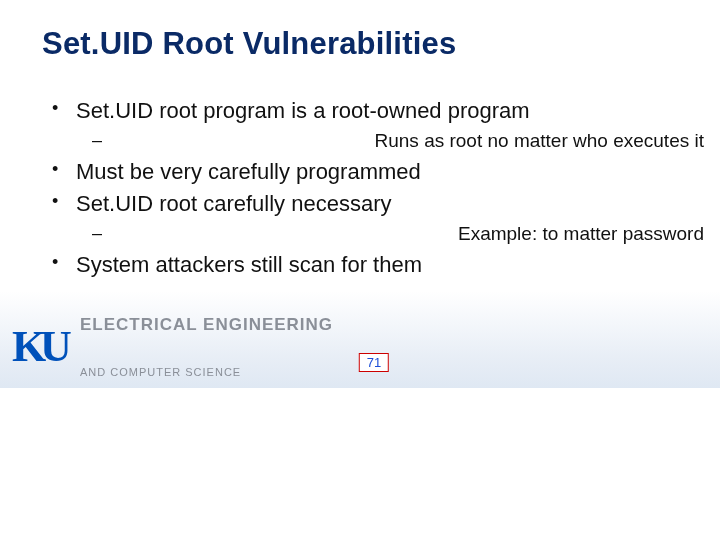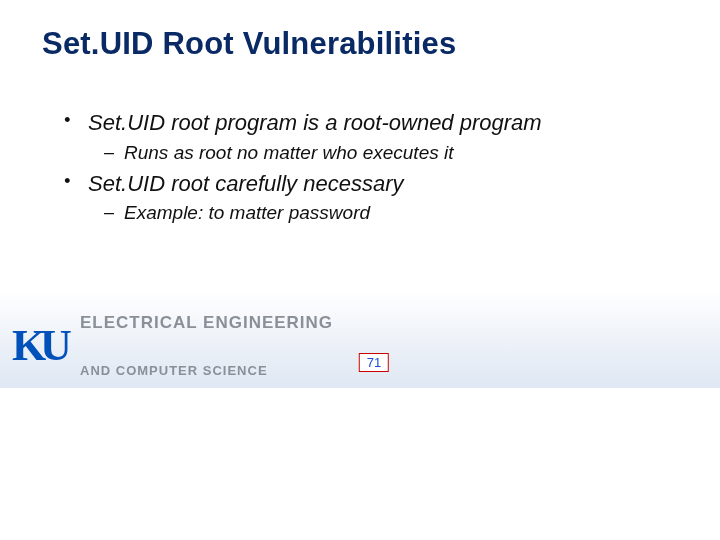--- a/index.html
+++ b/index.html
@@ -29,23 +29,22 @@
     letter-spacing: 0.2px;
   }
   .content {
     position: absolute;
     top: 94px;
     left: 42px;
     right: 40px;
   }
   ul.lvl1 {
     list-style: none;
-    margin: 16px;
+    margin: 4px;
     padding: 0;
-    font-style: italic;
   }
   ul.lvl1 > li {
     position: relative;
     padding-left: 30px;
     margin-bottom: 6px;
     font-size: 22px;
     color: #111111;
     line-height: 1.22;
   }
   ul.lvl1 > li::before {
@@ -62,20 +61,21 @@
     padding: 0;
   }
   ul.lvl2 > li {
     position: relative;
     padding-left: 26px;
     margin-left: 10px;
     margin-bottom: 4px;
     font-size: 19px;
     color: #111111;
     line-height: 1.25;
+    text-align: right;
   }
   ul.lvl2 > li::before {
     content: "–";
     position: absolute;
     left: 6px;
     top: 0;
     color: #111111;
     font-size: 18px;
   }
   .footer {
@@ -121,24 +121,24 @@
     margin-left: 6px;
     line-height: 1.1;
   }
   .ku-text .line1 {
     font-size: 17px;
     letter-spacing: 1px;
     color: #8a8f98;
     font-weight: 600;
   }
   .ku-text .line2 {
-    font-size: 13px;
+    font-size: 11px;
     letter-spacing: 1px;
     color: #8a8f98;
-    font-weight: 700;
+    font-weight: 400;
     margin-top: 31px;
   }
   .jayhawk {
     position: absolute;
     right: 22px;
     bottom: 8px;
     width: 88px;
     height: 64px;
   }
   .pagenum {
@@ -162,26 +162,28 @@
   <div class="title">Set.UID Root Vulnerabilities</div>
 
   <div class="content">
     <ul class="lvl1">
       <li>
         <span>Set.UID root program is a root-owned program</span>
         <ul class="lvl2">
           <li>Runs as root no matter who executes it</li>
         </ul>
       </li>
+      <li>Must be very carefully programmed</li>
       <li>
         <span>Set.UID root carefully necessary</span>
         <ul class="lvl2">
           <li>Example: to matter password</li>
         </ul>
       </li>
+      <li>System attackers still scan for them</li>
     </ul>
   </div>
 
   <div class="footer">
 
     <div class="ku-logo">
       <div class="ku-mark">
         <span class="k">K</span>
           <span class="u">U</span>
       </div>

